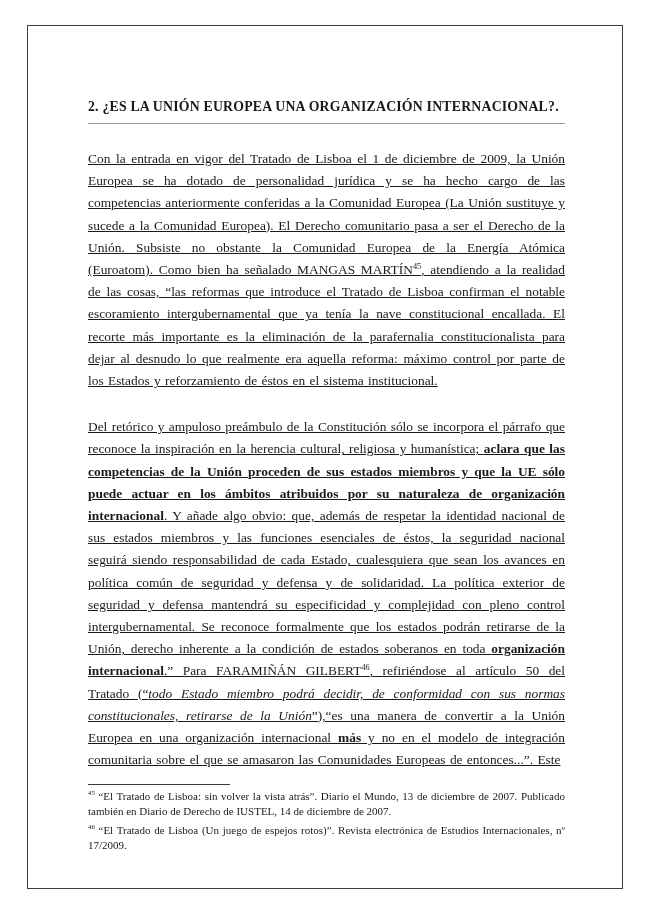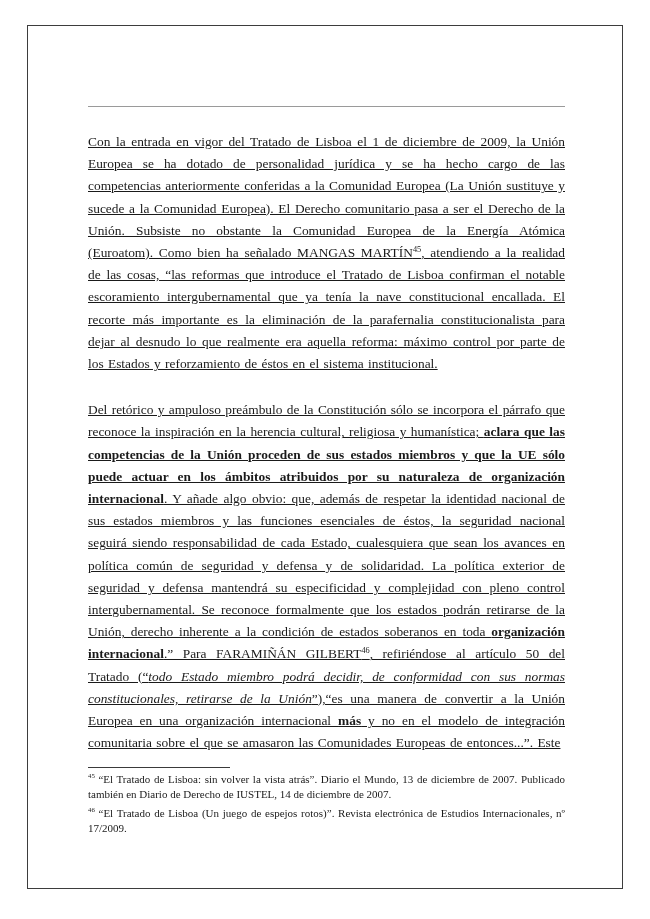--- a/index.html
+++ b/index.html
@@ -73,20 +73,21 @@
     text-align: justify;
   }
 </style>
 </head>
 <body>
 
 <div class="canvas">
   <div class="page-frame">
     <div class="content">
 
+      <h2 class="heading">2. ¿ES LA UNIÓN EUROPEA UNA ORGANIZACIÓN INTERNACIONAL?.</h2>
 
       <hr class="heading-rule">
 
       <p class="body-par"><span>Con la entrada en vigor del Tratado de Lisboa el 1 de diciembre de 2009, la Unión Europea se ha dotado de personalidad jurídica y se ha hecho cargo de las competencias anteriormente conferidas a la Comunidad Europea (La Unión sustituye y sucede a la Comunidad Europea). El Derecho comunitario pasa a ser el Derecho de la Unión. Subsiste no obstante la Comunidad Europea de la Energía Atómica (Euroatom). Como bien ha señalado MANGAS MARTÍN</span><sup>45</sup><span>, atendiendo a la realidad de las cosas, “las reformas que introduce el Tratado de Lisboa confirman el notable escoramiento intergubernamental que ya tenía la nave constitucional encallada. El recorte más importante es la eliminación de la parafernalia constitucionalista para dejar al desnudo lo que realmente era aquella reforma: máximo control por parte de los Estados y reforzamiento de éstos en el sistema institucional.</span></p>
 
       <p class="body-par"><span>Del retórico y ampuloso preámbulo de la Constitución sólo se incorpora el párrafo que reconoce la inspiración en la herencia cultural, religiosa y humanística; </span><span class="bold">aclara que las competencias de la Unión proceden de sus estados miembros y que la UE sólo puede actuar en los ámbitos atribuidos por su naturaleza de organización internacional</span><span>. Y añade algo obvio: que, además de respetar la identidad nacional de sus estados miembros y las funciones esenciales de éstos, la seguridad nacional seguirá siendo responsabilidad de cada Estado, cualesquiera que sean los avances en política común de seguridad y defensa y de solidaridad. La política exterior de seguridad y defensa mantendrá su especificidad y complejidad con pleno control intergubernamental. Se reconoce formalmente que los estados podrán retirarse de la Unión, derecho inherente a la condición de estados soberanos en toda </span><span class="bold">organización internacional</span><span>.” Para FARAMIÑÁN GILBERT</span><sup>46</sup><span>, refiriéndose al artículo 50 del Tratado (“</span><span class="italic">todo Estado miembro podrá decidir, de conformidad con sus normas constitucionales, retirarse de la Unión</span><span>”),“es una manera de convertir a la Unión Europea en una organización internacional </span><span class="bold">más</span><span> y no en el modelo de integración comunitaria sobre el que se amasaron las Comunidades Europeas de entonces...”. Este</span></p>
 
       <hr class="footnote-sep">
 
       <div class="footnote">

